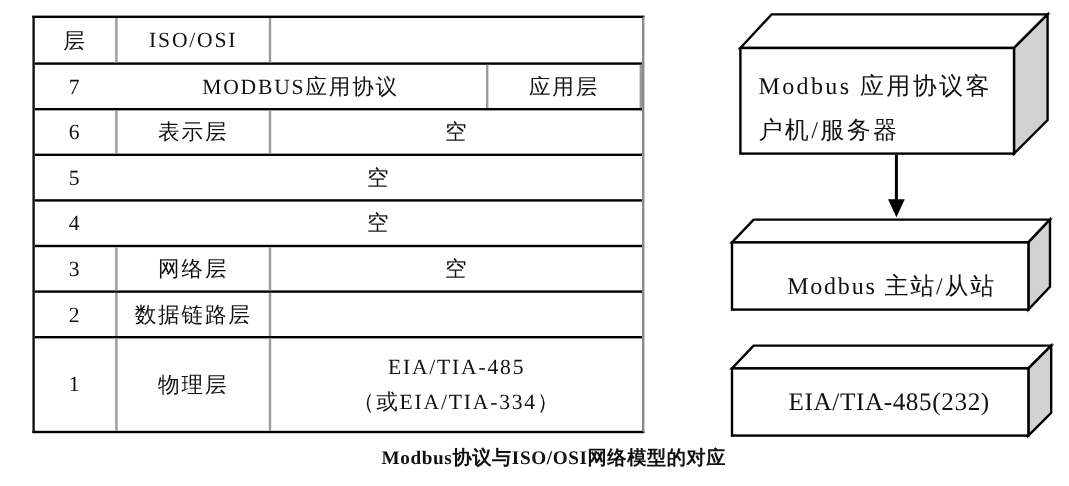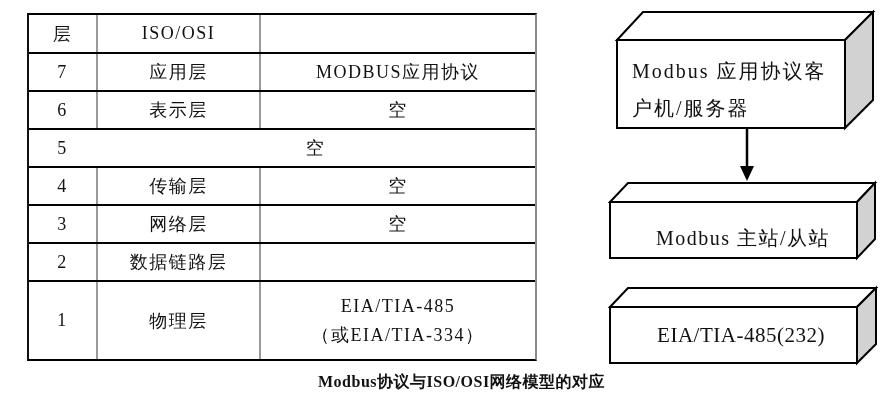--- a/index.html
+++ b/index.html
@@ -18,21 +18,21 @@
   }
   .trow { display:flex; border-bottom:2px solid #000; height:36px; }
   .trow.header { height:37px; }
   .trow.tall { height:77px; }
   .trow:last-child { border-bottom:none; }
   .cell {
     box-sizing:border-box; display:flex; align-items:center; justify-content:center;
     font-size:18px; letter-spacing:1.5px; white-space:nowrap;
   }
   .col-num { width:67px; }
-  .col-layer { width:165px; border-left:2px solid #9a9a9a; border-right:2px solid #9a9a9a; }
+  .col-layer { width:130px; border-left:2px solid #9a9a9a; border-right:2px solid #9a9a9a; }
   .col-proto { flex:1; flex-direction:column; line-height:1.6; }
 
   
   .caption {
     position:absolute; left:318px; top:372px;
     font-size:16px; font-weight:bold; letter-spacing:0.5px; white-space:nowrap;
   }
 
   
   .diagram-svg { position:absolute; left:560px; top:0; }
@@ -49,38 +49,37 @@
   <div class="osi-table">
 
     <div class="trow header">
       <div class="cell col-num">层</div>
       <div class="cell col-layer">ISO/OSI</div>
       <div class="cell col-proto"></div>
     </div>
 
     <div class="trow">
       <div class="cell col-num">7</div>
+      <div class="cell col-proto">MODBUS应用协议</div>
       <div class="cell col-layer">应用层</div>
-      <div class="cell col-proto">MODBUS应用协议</div>
     </div>
 
     <div class="trow">
       <div class="cell col-num">6</div>
       <div class="cell col-layer">表示层</div>
       <div class="cell col-proto">空</div>
     </div>
 
     <div class="trow">
       <div class="cell col-num">5</div>
       <div class="cell col-proto">空</div>
     </div>
 
     <div class="trow">
       <div class="cell col-num">4</div>
-      <div class="cell col-layer">传输层</div>
       <div class="cell col-proto">空</div>
     </div>
 
     <div class="trow">
       <div class="cell col-num">3</div>
       <div class="cell col-layer">网络层</div>
       <div class="cell col-proto">空</div>
     </div>
 
     <div class="trow">

